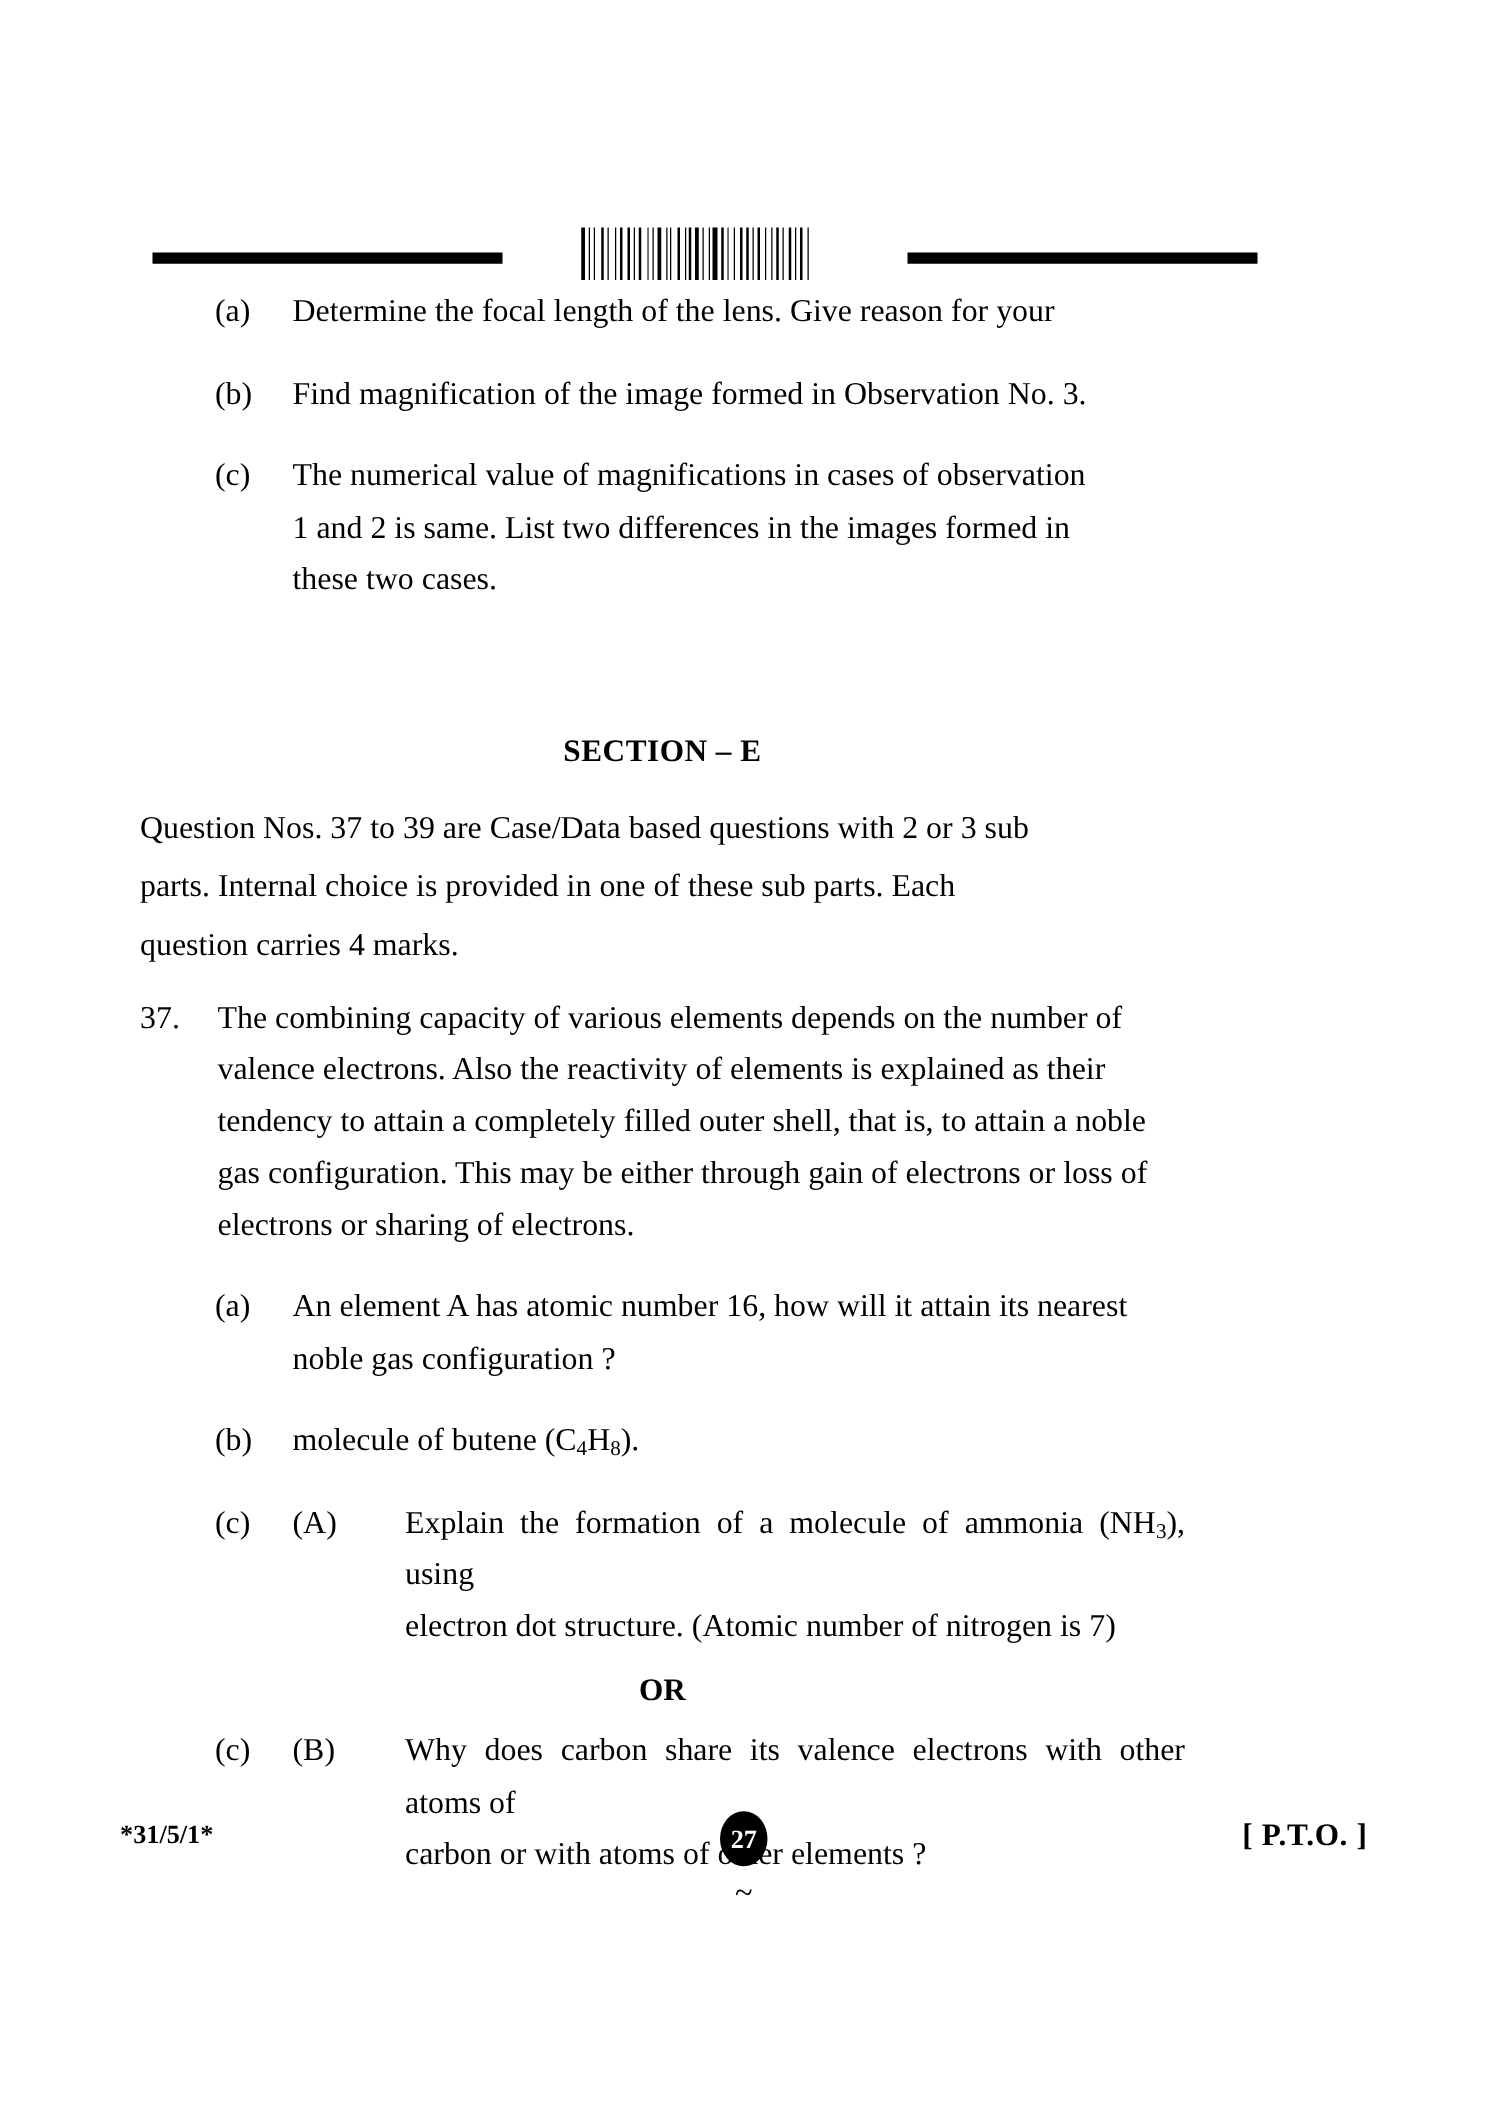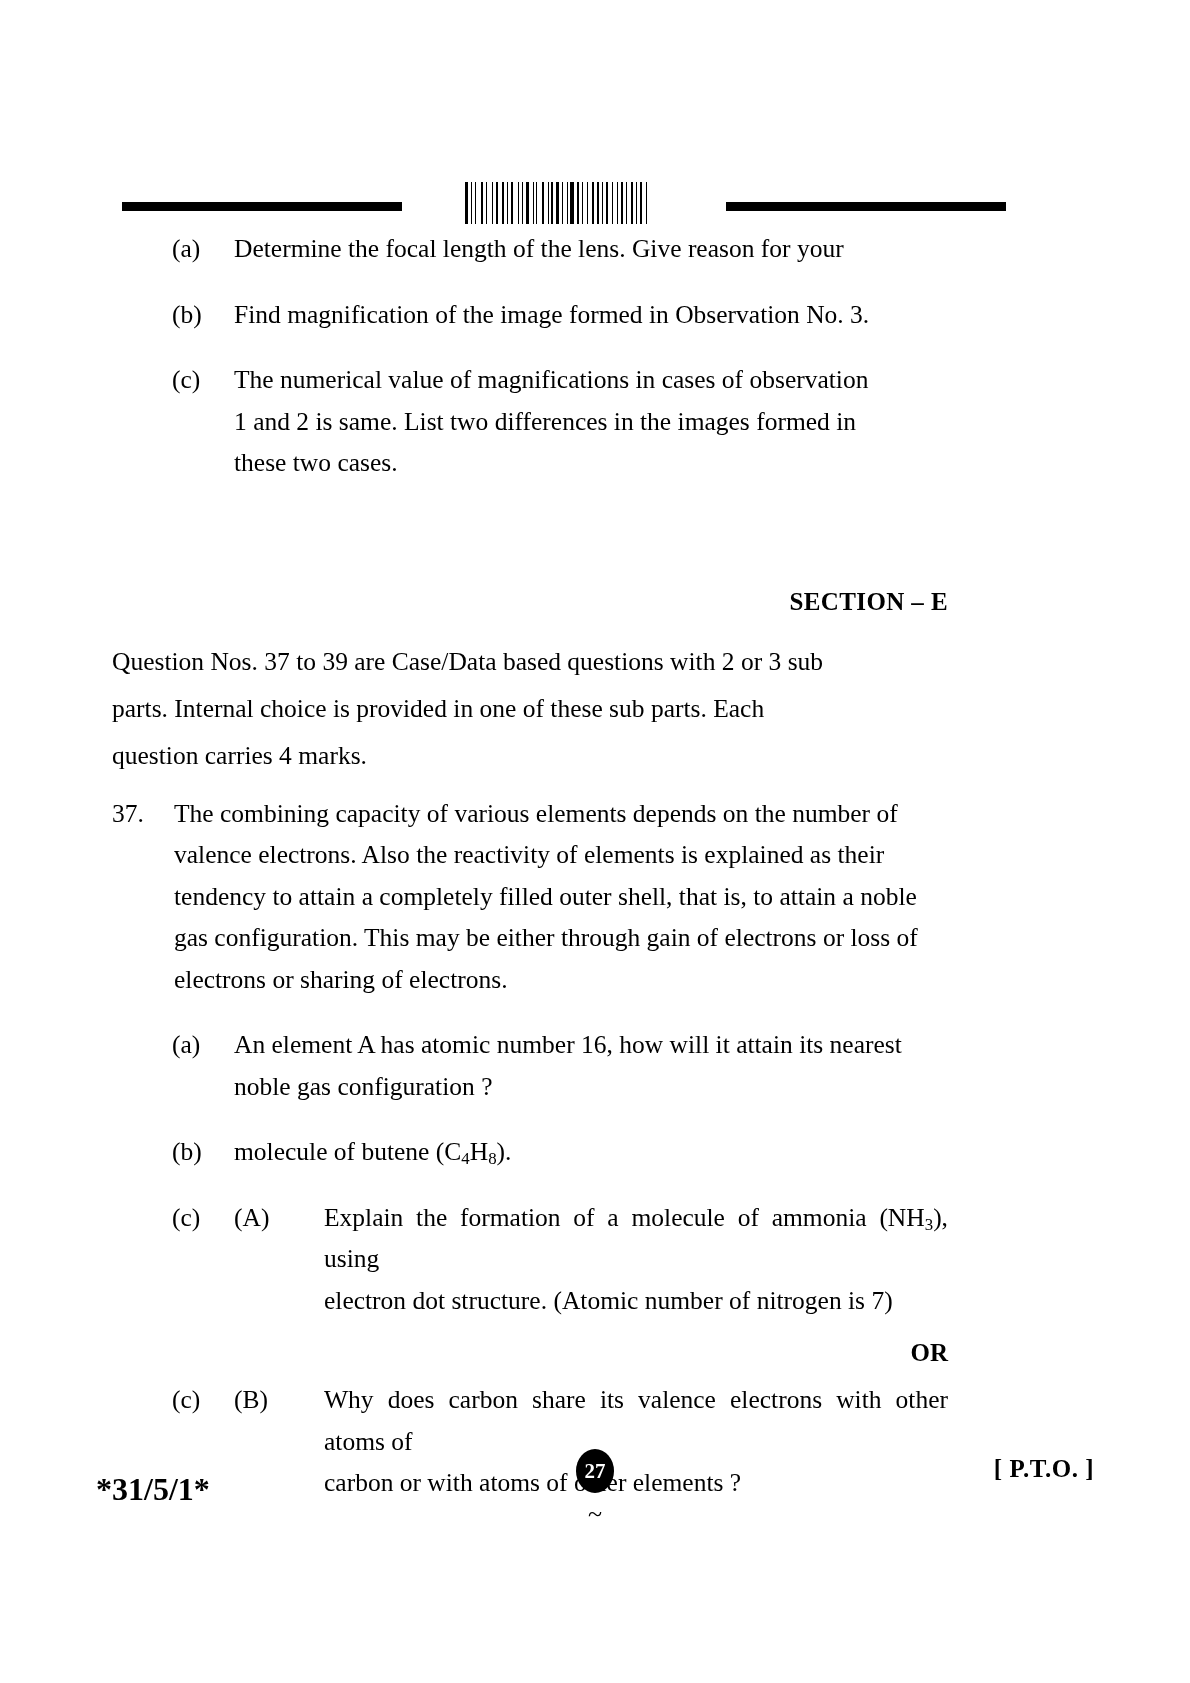--- a/index.html
+++ b/index.html
@@ -96,27 +96,26 @@
   .lbl-sub   { width: 62px; }
   .ind-q     { margin-left: 0px; }
   .lbl-q     { width: 62px; }
   .lbl-c     { width: 62px; }
   .lbl-AB    { width: 90px; }
 
   .gap-sm { height: 16px; }
   .gap-lg { height: 56px; }
 
   .center { text-align: center; }
-  .bold   { font-weight: bold; text-align: right; }
+  .bold   { font-weight: bold; }
 
   .section-title {
     font-size: 25px;
     font-weight: bold;
     letter-spacing: 0.4px;
-    text-align: right;
   }
   .instructions {
     font-size: 25.5px;
     line-height: 47px;
     font-weight: normal;
     text-align: justify;
     text-justify: inter-word;
   }
   .instructions .last { text-align: left; }
 
@@ -130,22 +129,22 @@
   .footer {
     position: absolute;
     left: 0;
     top: 1455px;
     width: 1190px;
     height: 90px;
   }
   .footer-code {
     position: absolute;
     left: 96px;
-    top: 16px;
-    font-size: 32px;
+    top: 0px;
+    font-size: 21px;
     font-weight: bold;
   }
   .footer-pto {
     position: absolute;
     right: 96px;
     top: 0px;
     font-size: 25px;
     font-weight: bold;
     letter-spacing: 0.5px;
   }

